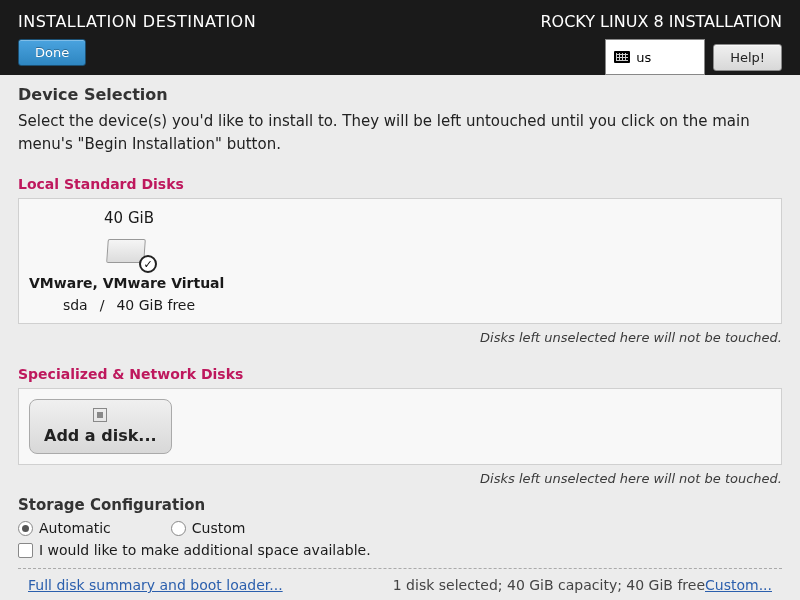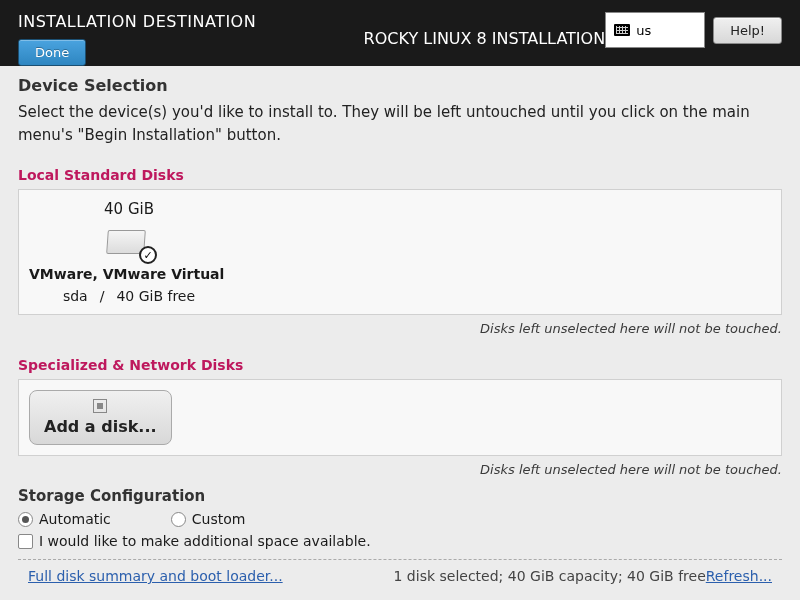--- a/index.html
+++ b/index.html
@@ -1,20 +1,20 @@
 <!DOCTYPE html>
 <html><head>
 <meta charset="utf-8">
 <style>
   * { box-sizing: border-box; margin: 0; padding: 0; }
   body { font-family: "DejaVu Sans", "Cantarell", sans-serif; font-size: 14px; background: #ececec; width: 800px; height: 600px; overflow: hidden; color: #1a1a1a; }
   
   .header { background: #1a1a1a; color: #fff; padding: 12px 18px 0 18px; display: flex; justify-content: space-between; align-items: flex-start; }
   .header-left { display: flex; flex-direction: column; gap: 8px; align-items: flex-start; }
-  .header-right { display: flex; gap: 0; align-items: flex-end; }
+  .header-right { display: flex; flex-direction: column; gap: 8px; align-items: flex-end; }
   .page-title { font-size: 16px; font-weight: 400; letter-spacing: 0.5px; }
   .product-title { font-size: 16px; font-weight: 400; }
   .header-controls { display: flex; gap: 8px; align-items: center; }
   
   .btn { border: 1px solid; border-radius: 3px; padding: 5px 16px; font-size: 13px; cursor: pointer; font-family: inherit; }
   .btn-done { background: linear-gradient(#4aa3df, #2e86c1); border-color: #1b4f72; color: #fff; box-shadow: inset 0 1px 0 rgba(255,255,255,0.3); text-shadow: 0 -1px 0 rgba(0,0,0,0.3); }
   .btn-help { background: linear-gradient(#f0f0f0, #d8d8d8); border-color: #8a8a8a; color: #222; box-shadow: inset 0 1px 0 rgba(255,255,255,0.6); }
   
   .kbd-indicator { background: #fff; color: #000; border: 1px solid #888; padding: 4px 8px; display: flex; align-items: center; gap: 6px; font-size: 13px; min-width: 100px; height: 36px; }
   .kbd-icon { width: 16px; height: 12px; background: #000; display: inline-block; position: relative; border-radius: 1px; }
@@ -123,16 +123,16 @@
       <span>I would like to make additional space available.</span>
     </div>
   </div>
 
   <hr class="divider">
 
   <div class="footer">
     <span class="link">Full disk summary and boot loader...</span>
     <div class="footer-right">
       <span class="status-text">1 disk selected; 40 GiB capacity; 40 GiB free</span>
-      <span class="link">Refresh...</span>
+      <span class="link">Custom...</span>
     </div>
   </div>
 </div>
 
 </body></html>

